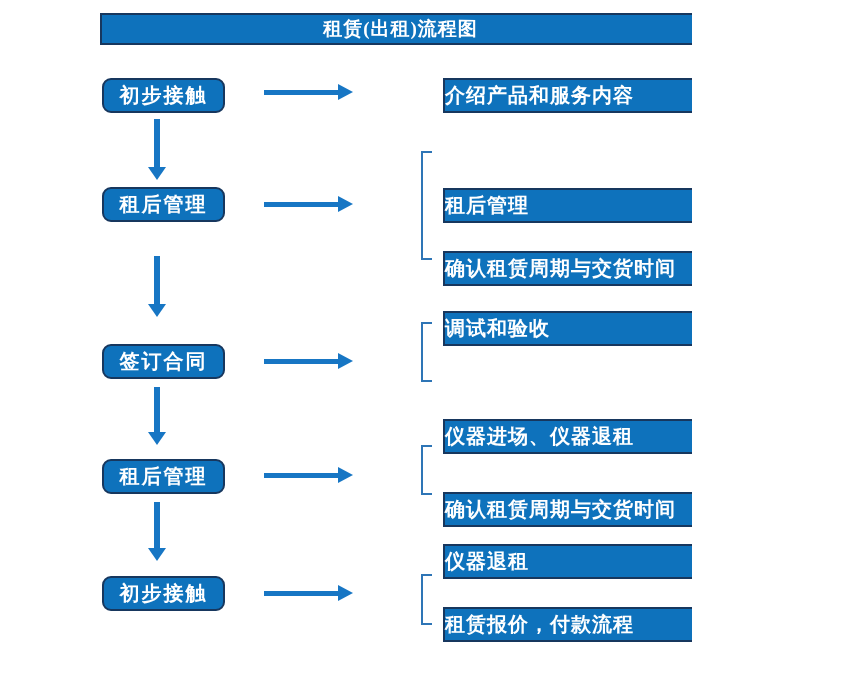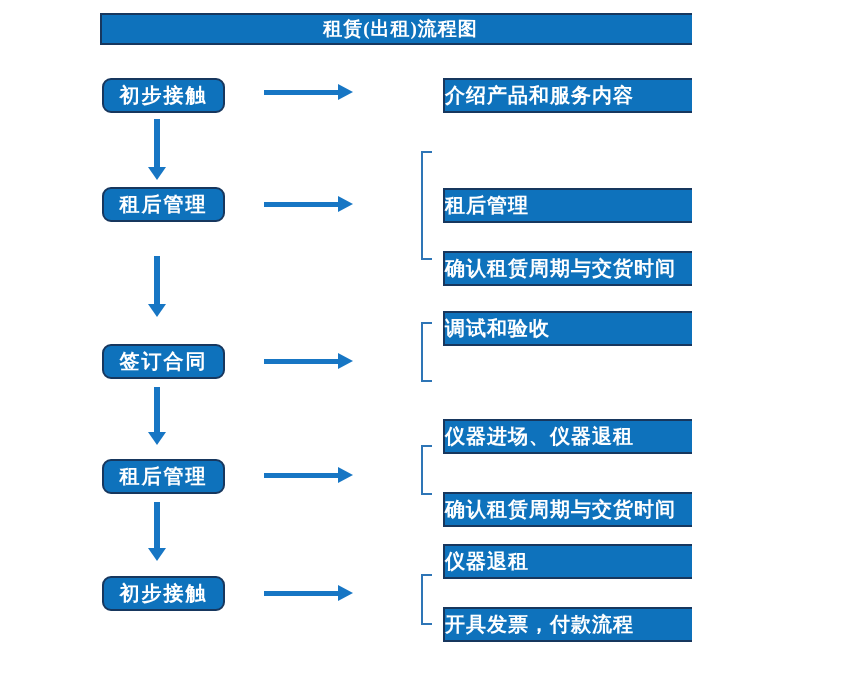--- a/index.html
+++ b/index.html
@@ -72,21 +72,21 @@
   <div class="box step" style="top:459px">租后管理</div>
   <div class="box step" style="top:576px">初步接触</div>
 
   <div class="box detail" style="top:78px">介绍产品和服务内容</div>
   <div class="box detail" style="top:188px">租后管理</div>
   <div class="box detail" style="top:251px">确认租赁周期与交货时间</div>
   <div class="box detail" style="top:311px">调试和验收</div>
   <div class="box detail" style="top:419px">仪器进场、仪器退租</div>
   <div class="box detail" style="top:492px">确认租赁周期与交货时间</div>
   <div class="box detail" style="top:544px">仪器退租</div>
-  <div class="box detail" style="top:607px">开具发票，付款流程</div>
+  <div class="box detail" style="top:607px">租赁报价，付款流程</div>
 
   <div class="harrow" style="top:84px">
       <div class="shaft"></div>
       <div class="head"></div>
     </div>
   <div class="harrow" style="top:196px">
       <div class="shaft"></div>
       <div class="head"></div>
     </div>
   <div class="harrow" style="top:353px">

